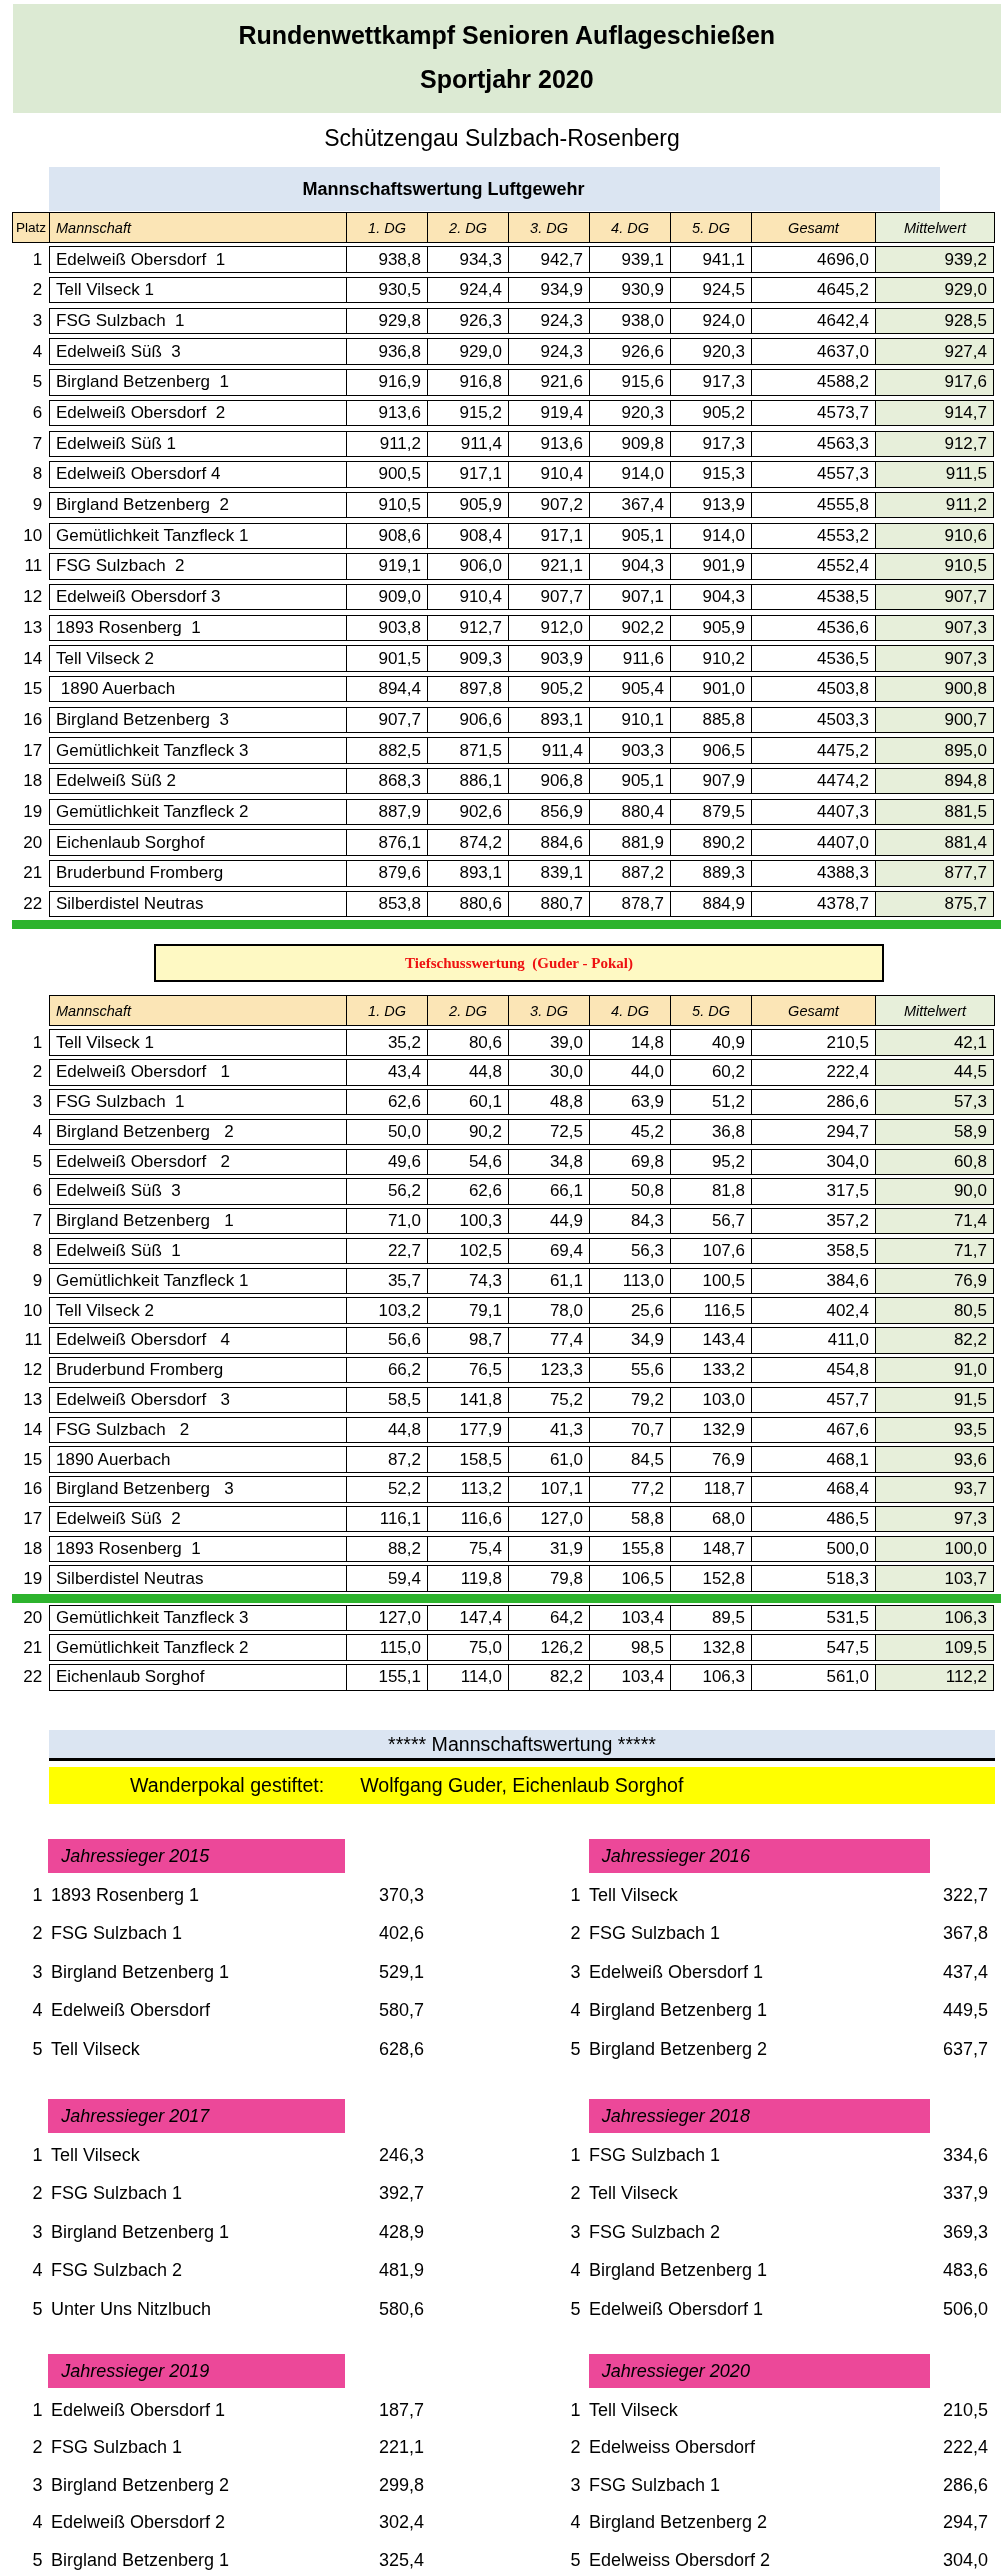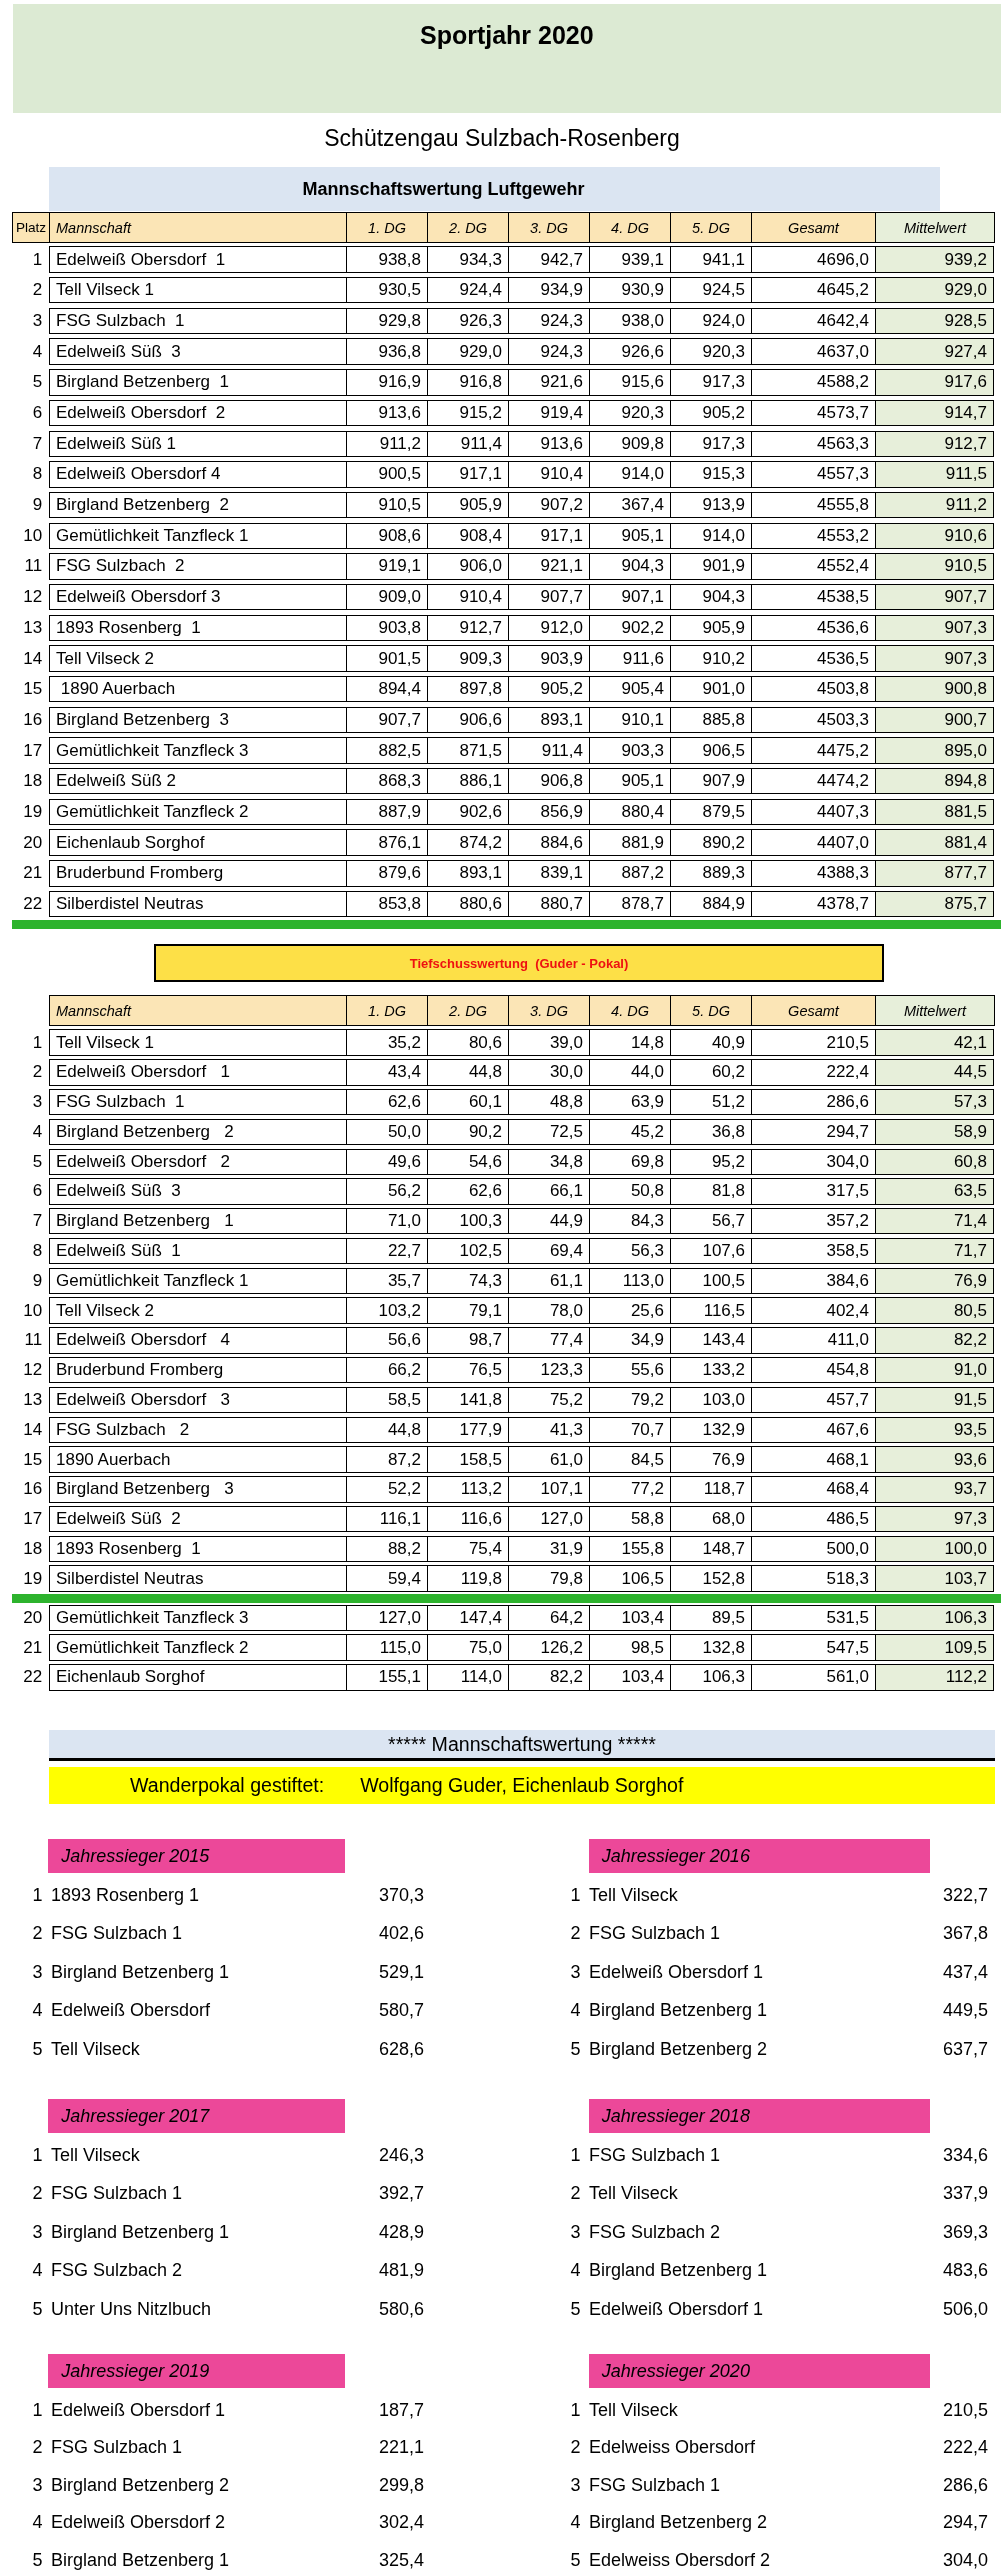--- a/index.html
+++ b/index.html
@@ -13,23 +13,23 @@
   
   #top-banner { left:12.8px; top:4.3px; width:988px; height:109px; background:#dcead3; text-align:center; }
   .title-line { font-weight:bold; font-size:25px; line-height:44px; }
   .title-line:first-child { margin-top:8.5px; }
   #subtitle { left:0; top:119px; width:1004px; height:38px; text-align:center; font-size:23px; line-height:38px; }
 
   #banner-lg { left:49px; top:167px; width:891px; height:44px; background:#dbe5f2;
     display:flex; align-items:center; justify-content:center; box-sizing:border-box; padding-right:102px;
     font-weight:bold; font-size:18px; }
 
-  #tiefschuss-banner { left:154px; top:944px; width:730px; height:38px; background:#fde047;
+  #tiefschuss-banner { left:154px; top:944px; width:730px; height:38px; background:#fef9c3;
     border:2.6px solid #000; box-sizing:border-box; display:flex; align-items:center; justify-content:center;
-    color:#ee1111; font-weight:bold; font-size:13px; white-space:pre; }
+    color:#ee1111; font-weight:bold; font-size:15px; white-space:pre;font-family:Liberation Serif, serif; }
 
   #mw-banner { left:49px; top:1730px; width:946px; height:28px; background:#dbe5f2;
     border-bottom:3.4px solid #000; display:flex; align-items:center; justify-content:center; font-size:19.6px; }
 
   #wanderpokal-banner { left:49px; top:1767px; width:946px; height:37px; background:#ffff00;
     display:flex; align-items:center; font-size:19.6px; }
   #wanderpokal-banner .wp-label { margin-left:81px; }
   #wanderpokal-banner .wp-value { margin-left:36px; }
 
   
@@ -82,20 +82,21 @@
   .yb-row { display:flex; align-items:center; height:24px; margin-bottom:14.5px; font-size:18px; }
   .yb-top-c .yb-row { margin-bottom:13.6px; }
   .yb-rank { width:20.5px; text-align:right; }
   .yb-name { padding-left:8.5px; white-space:pre; }
   .yb-val { margin-left:auto; }
 </style>
 </head>
 <body>
 
 <div class="abs" id="top-banner">
+  <div class="title-line">Rundenwettkampf Senioren Auflageschießen</div>
   <div class="title-line">Sportjahr 2020</div>
 </div>
 
 <div class="abs" id="subtitle">Schützengau Sulzbach-Rosenberg</div>
 
 <div class="abs" id="banner-lg">Mannschaftswertung Luftgewehr</div>
 
 <div class="rktable" id="table1">
     <div class="hrow">
       <div class="platz-h">Platz</div>
@@ -425,21 +426,21 @@
     </div>
     <div class="trow">
       <div class="platz">6</div>
       <div class="cell first name">Edelweiß Süß  3</div>
       <div class="cell dg">56,2</div>
       <div class="cell dg">62,6</div>
       <div class="cell dg">66,1</div>
       <div class="cell dg">50,8</div>
       <div class="cell dg">81,8</div>
       <div class="cell gesamt">317,5</div>
-      <div class="cell mittel">63,5</div>
+      <div class="cell mittel">90,0</div>
     </div>
     <div class="trow">
       <div class="platz">7</div>
       <div class="cell first name">Birgland Betzenberg   1</div>
       <div class="cell dg">71,0</div>
       <div class="cell dg">100,3</div>
       <div class="cell dg">44,9</div>
       <div class="cell dg">84,3</div>
       <div class="cell dg">56,7</div>
       <div class="cell gesamt">357,2</div>

